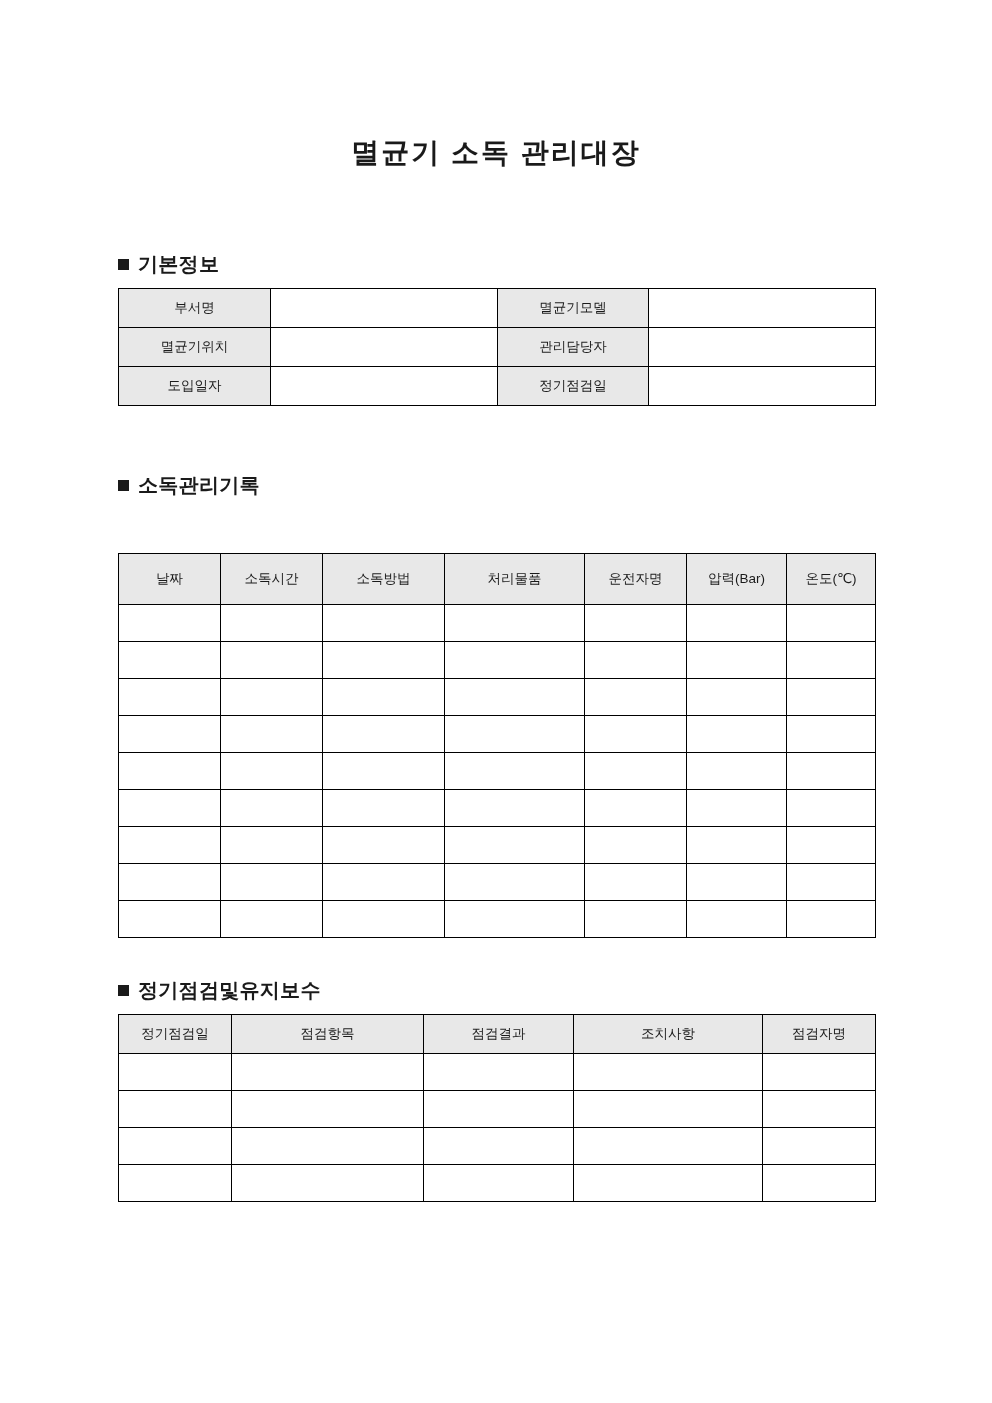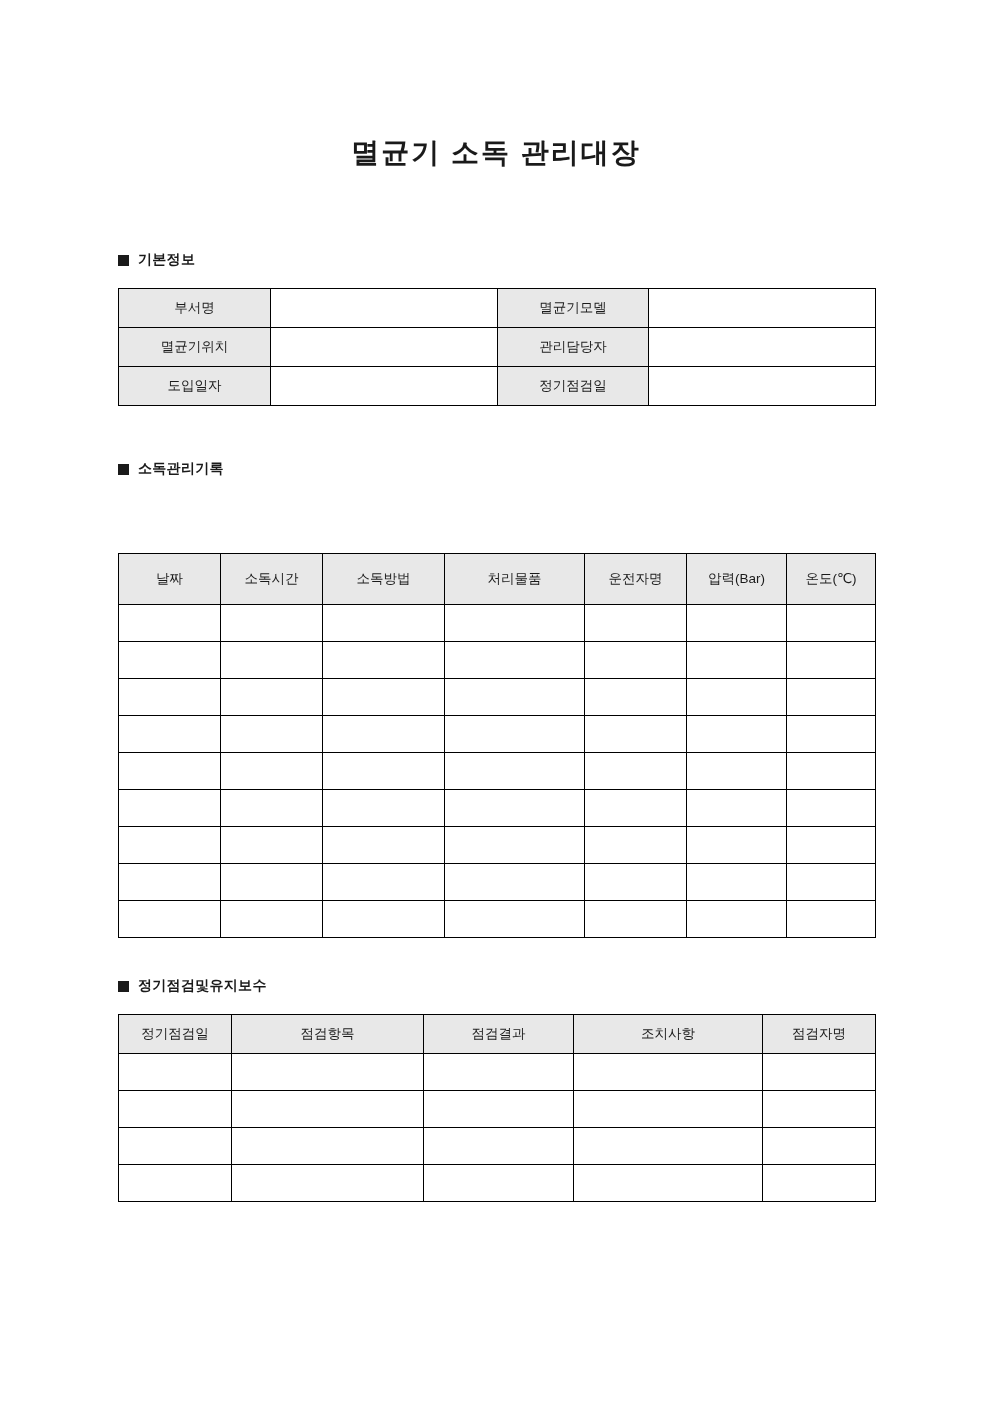--- a/index.html
+++ b/index.html
@@ -36,37 +36,37 @@
     font-size: 28px;
     font-weight: bold;
     letter-spacing: 2px;
     line-height: 1.2;
   }
 
   
   .section-heading {
     position: absolute;
     left: 118px;
-    font-size: 14px;
+    font-size: 20px;
     font-weight: bold;
     letter-spacing: 0.3px;
     white-space: nowrap;
     display: flex;
     align-items: center;
     gap: 9px;
   }
   .section-heading .bullet {
     display: inline-block;
     width: 11px;
     height: 11px;
     background: #1a1a1a;
     flex: 0 0 auto;
   }
   #heading-basic  { top: 251px; }
-  #heading-record { top: 460px; justify-content: flex-end; }
+  #heading-record { top: 472px; justify-content: flex-end; }
   #heading-maint  { top: 977px; }
 
   
   table.form-table {
     position: absolute;
     border-collapse: collapse;
     table-layout: fixed;
     background: #ffffff;
     font-size: 13.5px;
   }

